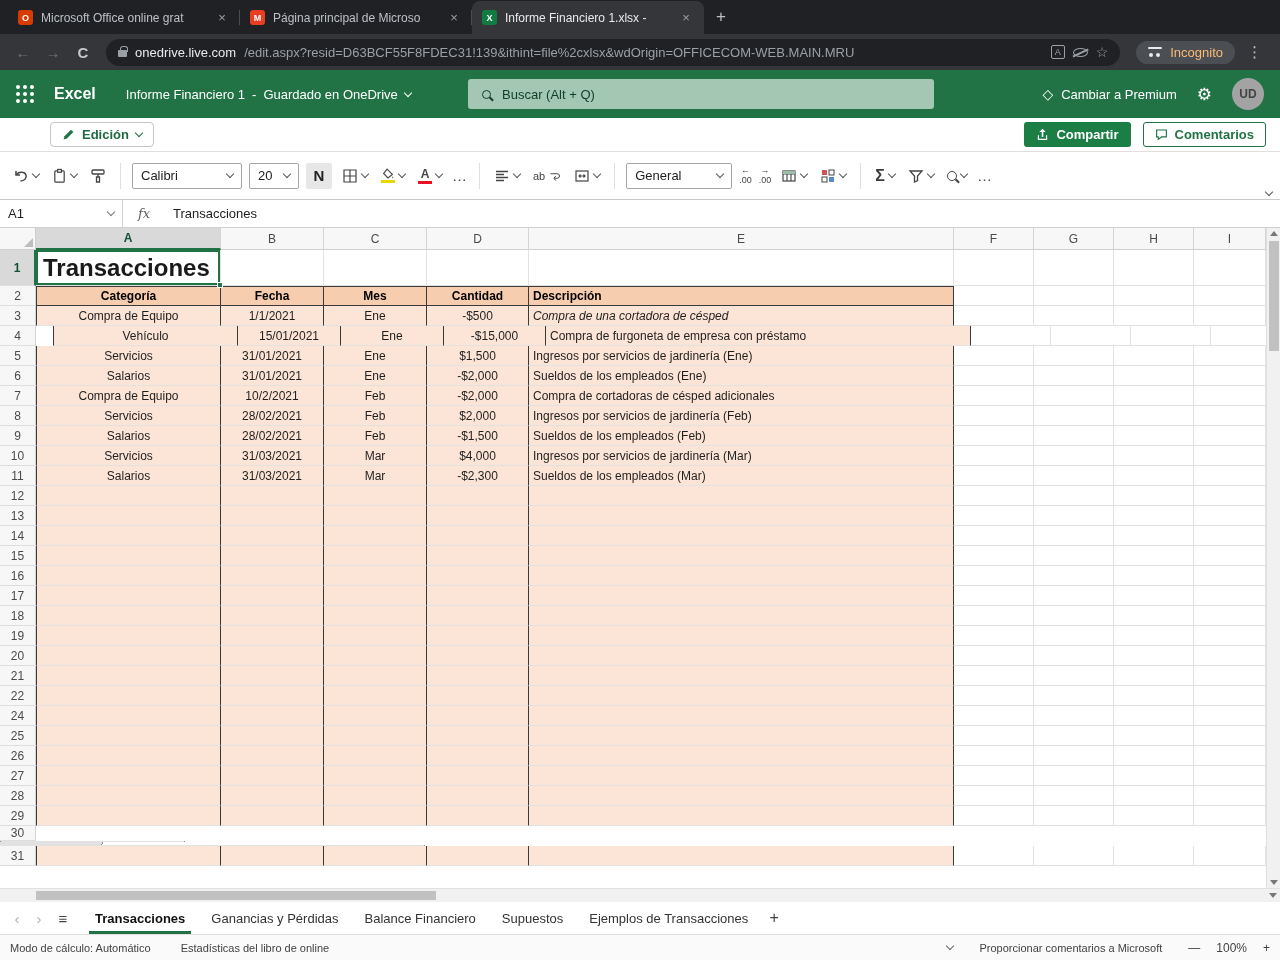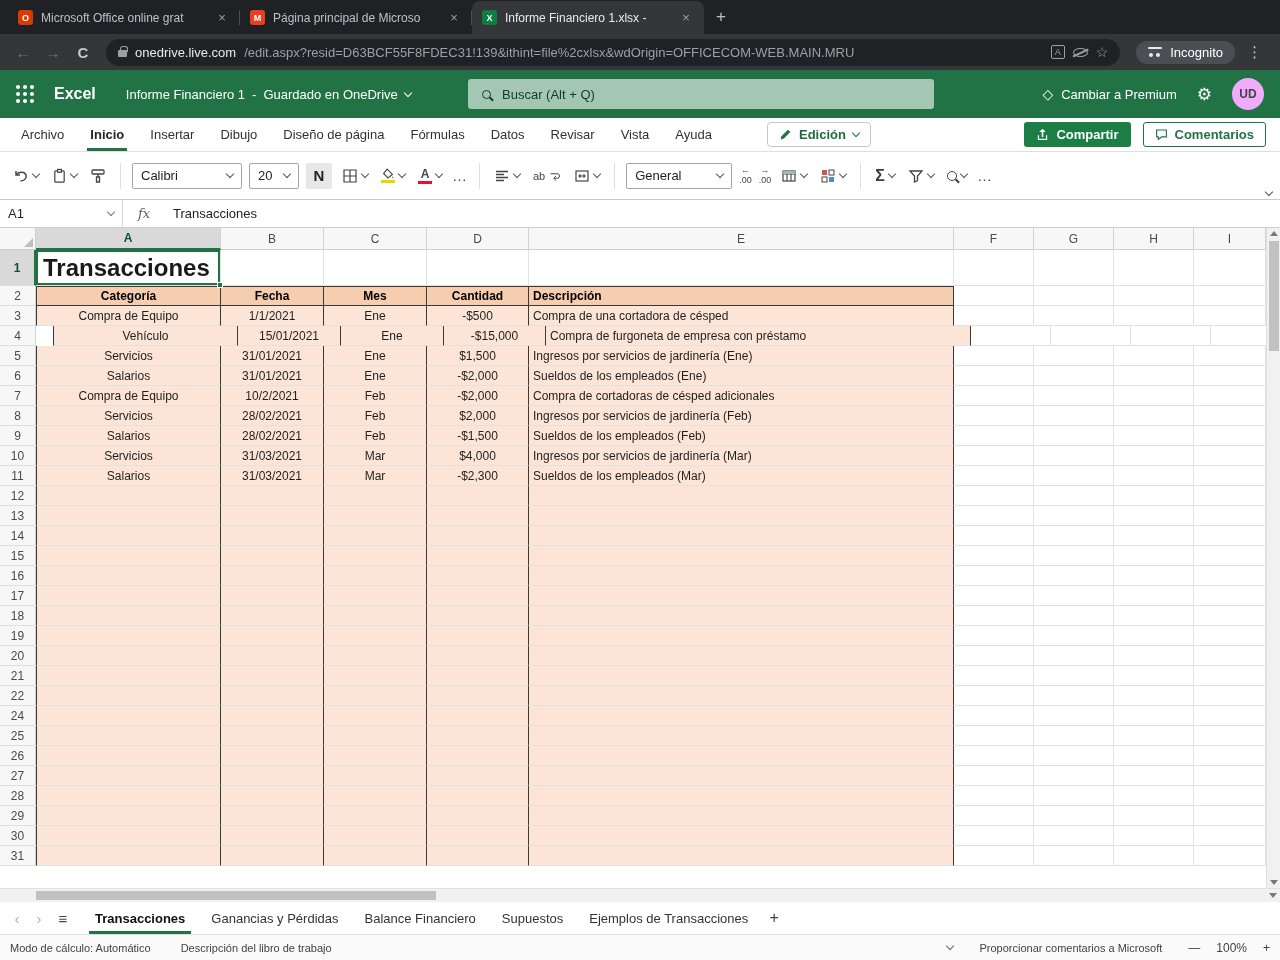--- a/index.html
+++ b/index.html
@@ -24,40 +24,40 @@
   .navbtn.dim{color:#70757a}
   .urlbar{flex:1;height:27px;background:#202124;border-radius:14px;display:flex;align-items:center;padding:0 12px;gap:8px;font-size:13px;margin:0 6px;min-width:0}
   .url-host{color:#e8eaed;flex:none}
   .url-rest{color:#9aa0a6;white-space:nowrap;overflow:hidden;flex:1;min-width:0}
   .lockicon{width:9px;height:7px;background:#9aa0a6;border-radius:1px;position:relative;margin-top:3px;flex:none}
   .lockicon::before{content:'';position:absolute;top:-4px;left:1.5px;width:6px;height:5px;border:1.5px solid #9aa0a6;border-bottom:none;border-radius:3px 3px 0 0}
   .tl-icon{width:14px;height:14px;border:1.5px solid #9aa0a6;border-radius:2px;color:#9aa0a6;font-size:9px;display:flex;align-items:center;justify-content:center;flex:none}
   .eyeoff{width:15px;height:9px;border:1.5px solid #9aa0a6;border-radius:50%;position:relative;flex:none}
   .eyeoff::after{content:'';position:absolute;left:-2px;top:3px;width:17px;height:1.5px;background:#9aa0a6;transform:rotate(-25deg)}
   .staricon{color:#9aa0a6;font-size:14px;flex:none}
-  .incognito-chip{display:flex;align-items:center;gap:8px;color:#ffffff;font-size:13px;padding:4px 12px;border-radius:14px;background:#4b4e53;margin-left:6px}
+  .incognito-chip{display:flex;align-items:center;gap:8px;color:#fdba74;font-size:13px;padding:4px 12px;border-radius:14px;background:#4b4e53;margin-left:6px}
   .incogicon{width:14px;height:10px;position:relative}
   .incogicon::before{content:'';position:absolute;top:0;left:0;right:0;height:2px;background:#e8eaed;border-radius:1px}
   .incogicon::after{content:'';position:absolute;bottom:0;left:1px;width:4px;height:4px;background:#e8eaed;border-radius:50%;box-shadow:7px 0 0 #e8eaed}
   .kebab{color:#c5c8cd;font-size:15px;padding:0 8px}
 
   
   .xlheader{height:48px;background:#217346;display:flex;align-items:center;padding:0 16px;position:relative;color:#fff}
   .waffle{display:grid;grid-template-columns:repeat(3,4px);grid-gap:3px;margin-right:20px}
   .waffle i{width:4px;height:4px;background:#fff;border-radius:50%}
   .xl-name{font-size:16px;font-weight:bold;margin-right:30px}
   .doc-line{font-size:13px;display:flex;align-items:center;gap:7px;white-space:nowrap}
   .searchbox{position:absolute;left:468px;top:9px;width:466px;height:30px;background:#a3c7b3;border-radius:3px;display:flex;align-items:center;gap:11px;padding:0 14px;color:#11402a;font-size:13px}
   .mag{width:9px;height:9px;border:1.6px solid currentColor;border-radius:50%;position:relative;flex:none}
   .mag::after{content:'';position:absolute;width:5px;height:1.6px;background:currentColor;transform:rotate(45deg);right:-4px;bottom:-2px}
   .header-right{margin-left:auto;display:flex;align-items:center;gap:20px}
   .premium{display:flex;align-items:center;gap:8px;font-size:13px;white-space:nowrap}
   .diamond{font-size:14px}
   .gearicon{font-size:17px}
-  .avatar{width:32px;height:32px;border-radius:50%;background:#f0abfc;color:#444;font-weight:bold;font-size:12px;display:flex;align-items:center;justify-content:center}
+  .avatar{width:32px;height:32px;border-radius:50%;background:#a3a3a3;color:#444;font-weight:bold;font-size:12px;display:flex;align-items:center;justify-content:center}
 
   
   .chev{display:inline-block;width:6px;height:6px;border-right:1.4px solid currentColor;border-bottom:1.4px solid currentColor;transform:rotate(45deg);margin-top:-3px;flex:none}
   .ribbontabs{height:34px;background:#fff;display:flex;align-items:center;padding:0 8px;border-bottom:1px solid #e1dfdd}
   .rtab{padding:0 13px;font-size:13px;color:#323130;height:100%;display:flex;align-items:center;position:relative;white-space:nowrap}
   .rtab.active{font-weight:bold;color:#242424}
   .rtab.active::after{content:'';position:absolute;left:10px;right:10px;bottom:0;height:3px;background:#217346}
   .edicion{margin-left:42px;display:flex;align-items:center;gap:7px;border:1px solid #c8c6c4;border-radius:4px;padding:4px 11px;font-size:13px;font-weight:bold;color:#1e6b41}
   .ribbon-right{margin-left:auto;display:flex;align-items:center;gap:12px;padding-right:6px}
   .share-btn{background:#1b7e45;color:#fff;font-weight:bold;font-size:13px;display:flex;gap:7px;align-items:center;padding:5px 12px;border-radius:3px}
@@ -207,32 +207,20 @@
     <div class="premium">
       <span class="diamond">◇</span>
       <span>Cambiar a Premium</span>
     </div>
     <div class="gearicon">⚙</div>
     <div class="avatar">UD</div>
   </div>
 </div>
 
 <div class="ribbontabs">
-  <div id="rtabs" style="display:flex;height:100%">
-      <div class="rtab">Archivo</div>
-      <div class="rtab active">Inicio</div>
-      <div class="rtab">Insertar</div>
-      <div class="rtab">Dibujo</div>
-      <div class="rtab">Diseño de página</div>
-      <div class="rtab">Fórmulas</div>
-      <div class="rtab">Datos</div>
-      <div class="rtab">Revisar</div>
-      <div class="rtab">Vista</div>
-      <div class="rtab">Ayuda</div>
-    </div>
   <div class="edicion">
     <svg width="13" height="13" viewBox="0 0 16 16">
         <path d="M2 14l1-4 8-8 3 3-8 8-4 1z" fill="#217346"></path>
       </svg>
     <span>Edición</span>
     <span class="chev" style="color:#1e6b41"></span>
   </div>
   <div class="ribbon-right">
     <div class="share-btn">
       <svg width="13" height="13" viewBox="0 0 16 16">
@@ -425,21 +413,21 @@
           <div class="cell" style="width: 80px;"></div>
           <div class="cell" style="width: 80px;"></div>
           <div class="cell" style="width: 72px;"></div>
         </div>
         <div class="grow" style="height: 20px;">
           <div class="rowh">3</div>
           <div class="cell tblcol tblcol-first center" style="width: 185px;">Compra de Equipo</div>
           <div class="cell tblcol center" style="width: 103px;">1/1/2021</div>
           <div class="cell tblcol center" style="width: 103px;">Ene</div>
           <div class="cell tblcol center" style="width: 102px;">-$500</div>
-          <div class="cell tblcol left" style="width: 425px;">Compra de una cortadora de césped</div>
+          <div class="cell tblcol left" style="width: 425px; font-style: italic;">Compra de una cortadora de césped</div>
           <div class="cell" style="width: 80px;"></div>
           <div class="cell" style="width: 80px;"></div>
           <div class="cell" style="width: 80px;"></div>
           <div class="cell" style="width: 72px;"></div>
         </div>
         <div class="grow" style="height: 20px;">
           <div class="rowh">4</div>
           <div class="cell tblcol tblcol-first center" style="width: 185px; margin-left: 17px;">Vehículo</div>
           <div class="cell tblcol center" style="width: 103px;">15/01/2021</div>
           <div class="cell tblcol center" style="width: 103px;">Ene</div>
@@ -731,21 +719,21 @@
           <div class="cell tblcol tblcol-first" style="width: 185px;"></div>
           <div class="cell tblcol" style="width: 103px;"></div>
           <div class="cell tblcol" style="width: 103px;"></div>
           <div class="cell tblcol" style="width: 102px;"></div>
           <div class="cell tblcol" style="width: 425px;"></div>
           <div class="cell" style="width: 80px;"></div>
           <div class="cell" style="width: 80px;"></div>
           <div class="cell" style="width: 80px;"></div>
           <div class="cell" style="width: 72px;"></div>
         </div>
-        <div class="grow" style="height: 20px;">
+        <div class="grow" style="height: 20px; flex-direction: column;">
           <div class="rowh">30</div>
           <div class="cell tblcol tblcol-first" style="width: 185px;"></div>
           <div class="cell tblcol" style="width: 103px;"></div>
           <div class="cell tblcol" style="width: 103px;"></div>
           <div class="cell tblcol" style="width: 102px;"></div>
           <div class="cell tblcol" style="width: 425px;"></div>
           <div class="cell" style="width: 80px;"></div>
           <div class="cell" style="width: 80px;"></div>
           <div class="cell" style="width: 80px;"></div>
           <div class="cell" style="width: 72px;"></div>
@@ -787,21 +775,21 @@
       <div class="stab">Balance Financiero</div>
       <div class="stab">Supuestos</div>
       <div class="stab">Ejemplos de Transacciones</div>
     </div>
   <div class="addsheet">+</div>
 </div>
 
 <div class="statusbar">
   <div class="sb-left">
     <span>Modo de cálculo: Automático</span>
-    <span>Descripción del libro de trabajo</span>
+    <span>Estadísticas del libro de online</span>
   </div>
   <div class="sb-right">
     <span class="chev sb-chev"></span>
     <span>Proporcionar comentarios a Microsoft</span>
     <span class="zoom">
       <span>—</span>
       <span>100%</span>
       <span>+</span>
     </span>
   </div>

